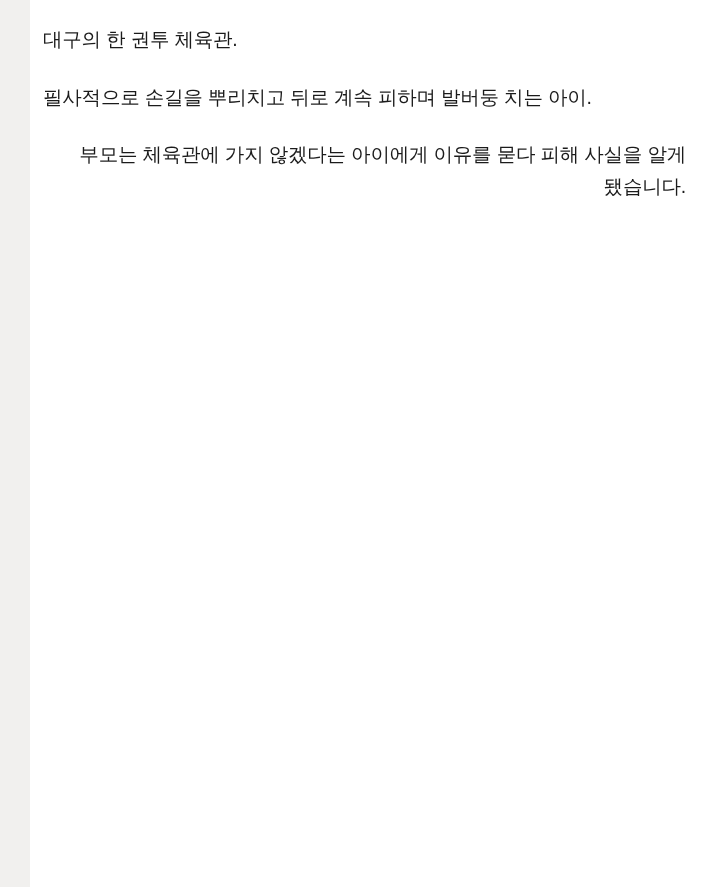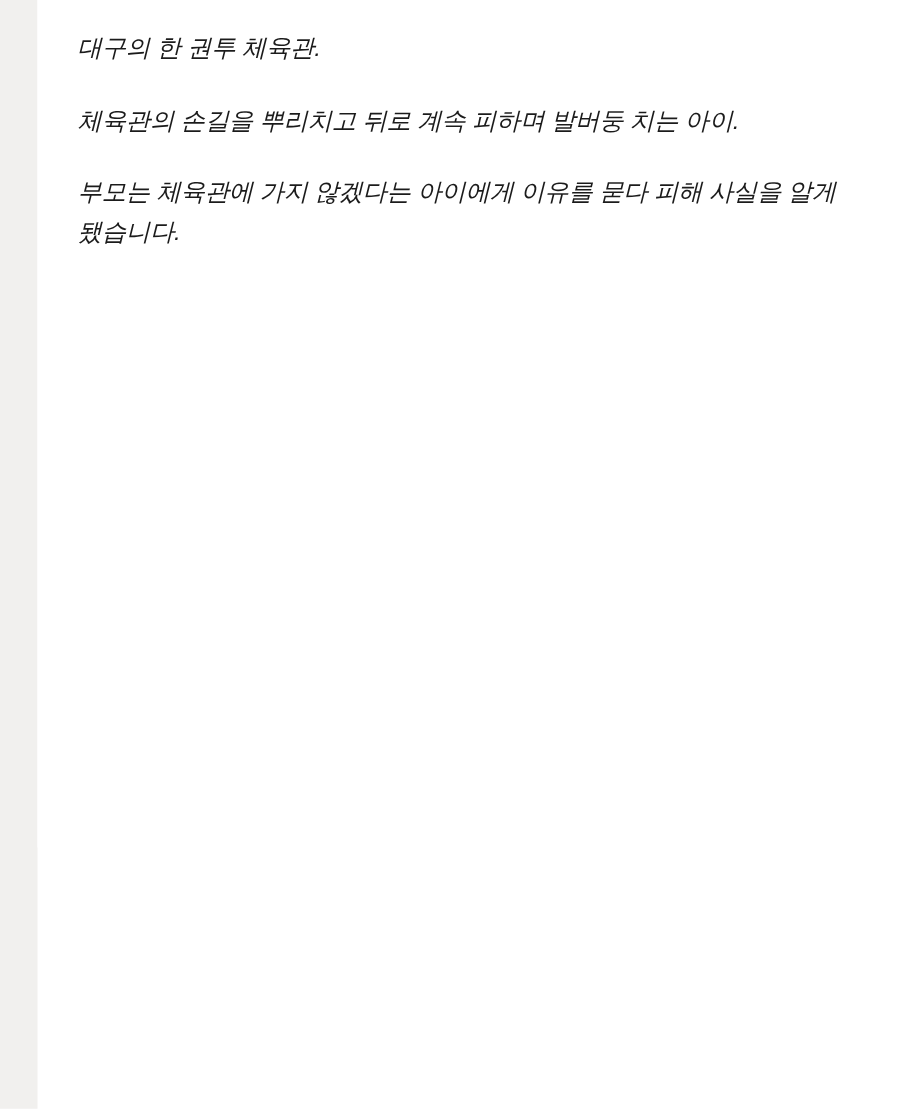--- a/index.html
+++ b/index.html
@@ -30,42 +30,42 @@
     background: #f1f0ee;
   }
   .article {
     position: absolute;
     left: 30px;
     top: 0;
     width: 690px;
     height: 678px;
     background: #ffffff;
     box-sizing: border-box;
-    padding: 24px 34px 0 32px;
-    font-style: italic;
+    padding: 24px 34px 0 13px;
   }
   .para {
     color: #1b1b1b;
     font-size: 19.5px;
     line-height: 1.62;
     letter-spacing: -0.2px;
     margin: 0 0 26px 0;
     word-break: keep-all;
     white-space: pre-wrap;
   }
   .para:last-child {
     margin-bottom: 0;
+    text-align: right;
   }
 </style>
 </head>
 <body>
 
 <div class="page">
 
   <div class="left-gutter"></div>
 
   <div class="article">
     <p class="para">대구의 한 권투 체육관.</p>
-    <p class="para">체육관의 손길을 뿌리치고 뒤로 계속 피하며 발버둥 치는 아이.</p>
+    <p class="para">필사적으로 손길을 뿌리치고 뒤로 계속 피하며 발버둥 치는 아이.</p>
     <p class="para">부모는 체육관에 가지 않겠다는 아이에게 이유를 묻다 피해 사실을 알게 됐습니다.</p>
   </div>
 
 </div>
 
 </body></html>

